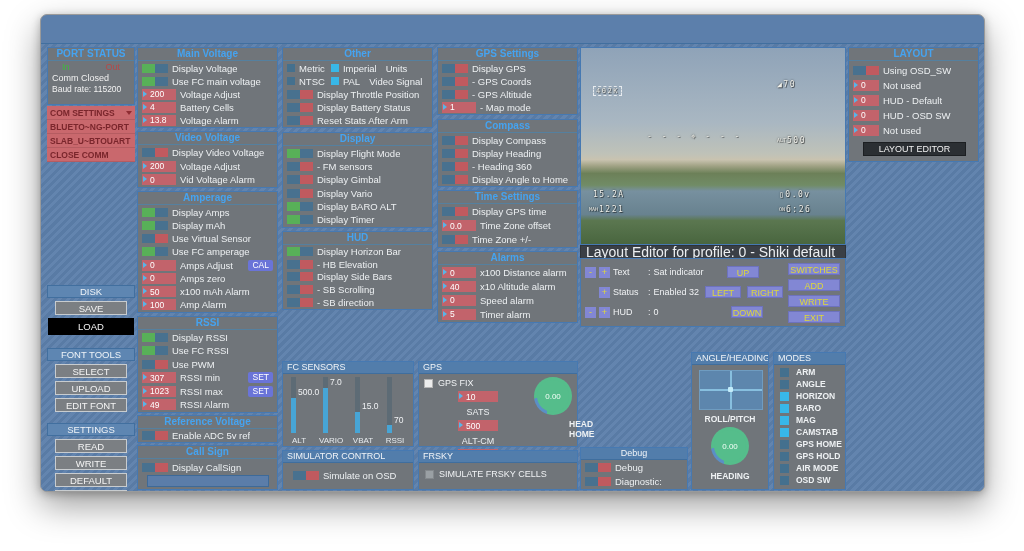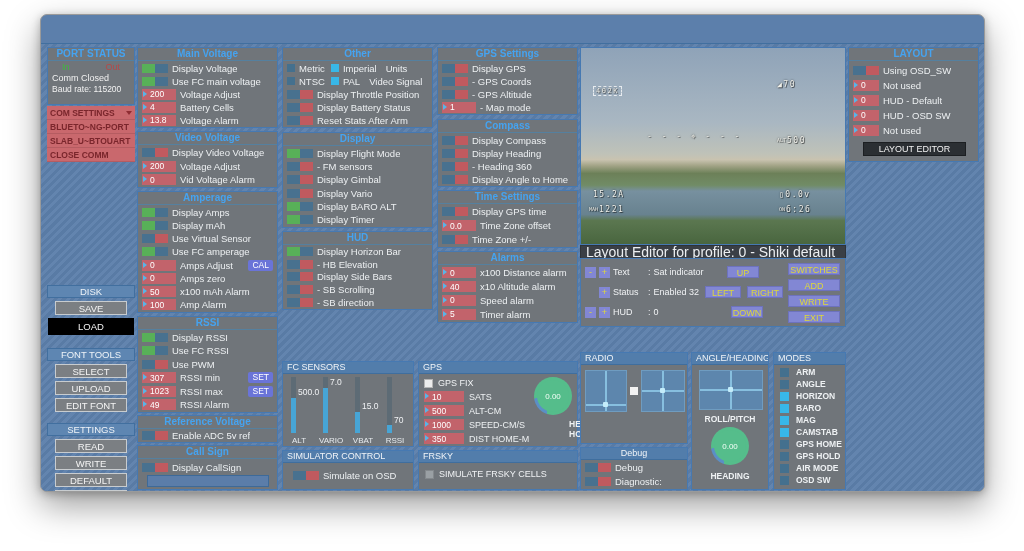--- a/index.html
+++ b/index.html
@@ -163,21 +163,21 @@
   #sim-ctrl { left:241px; top:406px; width:132px; height:40px; }
   #sim-ctrl .row { margin-top:6px; padding-left:10px; }
 
   #sim-gps { left:377px; top:317px; width:160px; height:86px; }
   .cbx { width:9px; height:9px; flex:none; }
   .cbx.white { background:#ededed; border:1px solid #b5b5b5; }
   .cbx.gray { background:#9aa0a4; border:1px solid #83888c; }
   #gps-fix-row { position:absolute; left:5px; top:16px; display:flex; gap:5px; align-items:center;
       color:#f0f2f4; font-size:9px; }
   #gps-fields { position:absolute; left:5px; top:29px; width:108px; display:flex; flex-direction:column; gap:3px;}
-  .gps-field { display:flex; align-items:center; gap:5px; color:#edf0f2; font-size:9px; }
+  .gps-field { display:flex; align-items:center; gap:5px; color:#edf0f2; font-size:9px;flex-direction:column; }
   .gps-field .num { width:40px; }
   .knob { position:absolute; border-radius:50%; background:conic-gradient(from 200deg, #5b8fc6 0 62deg, var(--knob_green,#55bd8b) 62deg 360deg); }
   .knob .kin { position:absolute; inset:3px; background:var(--knob_green,#55bd8b); border-radius:50%;
       display:flex; align-items:center; justify-content:center; color:#f4fff8; font-size:8px; }
   #gps-knob { left:115px; top:15px; width:38px; height:38px; }
   #head-home { position:absolute; left:106px; top:57px; width:56px; color:#eef1f3; font-size:8.5px; font-weight:bold;padding-left:44px;}
 
   #sim-frsky { left:377px; top:406px; width:160px; height:40px; }
   #frsky-row { position:absolute; left:6px; top:18px; display:flex; gap:5px; align-items:center;
       color:#f0f2f4; font-size:9px; }
@@ -860,34 +860,20 @@
     </div>
 
     <div class="sim-panel" id="sim-frsky">
       <div class="strip-title">FRSKY</div>
       <div id="frsky-row">
         <span class="cbx gray"></span>
         <span>SIMULATE FRSKY CELLS</span>
       </div>
     </div>
 
-    <div class="sim-panel" id="sim-radio">
-      <div class="strip-title">RADIO</div>
-      <div class="stickbox" id="stick1">
-        <span class="vline"></span>
-          <span class="hline"></span>
-          <span class="sdot"></span>
-      </div>
-      <span id="stick-sq"></span>
-      <div class="stickbox" id="stick2">
-        <span class="vline"></span>
-          <span class="hline"></span>
-          <span class="sdot"></span>
-      </div>
-    </div>
 
     <div class="sim-panel" id="sim-debug">
       <div class="strip-title center">Debug</div>
       <div class="rows" id="debug-rows">
           <div class="row">
             <span class="toggle off">
               <i class="l"></i>
               <i class="r"></i>
             </span>
             <span class="lbl">Debug</span>

